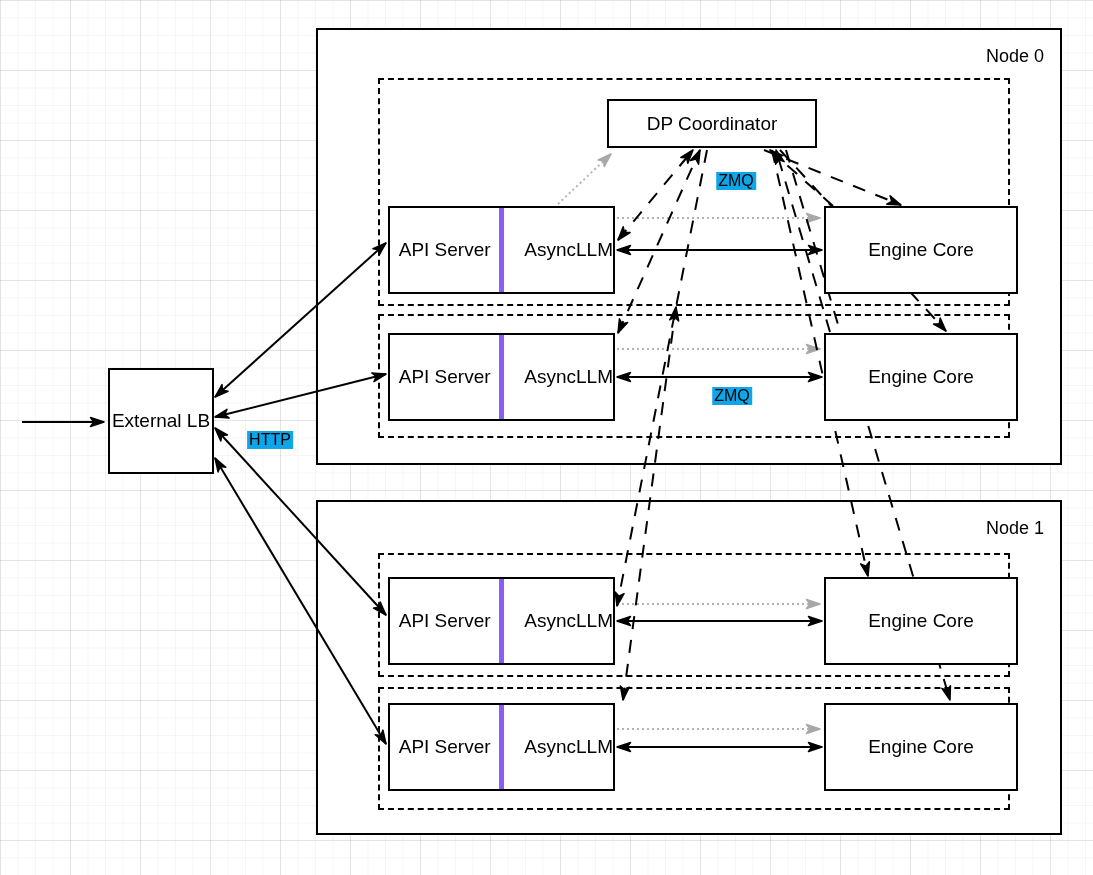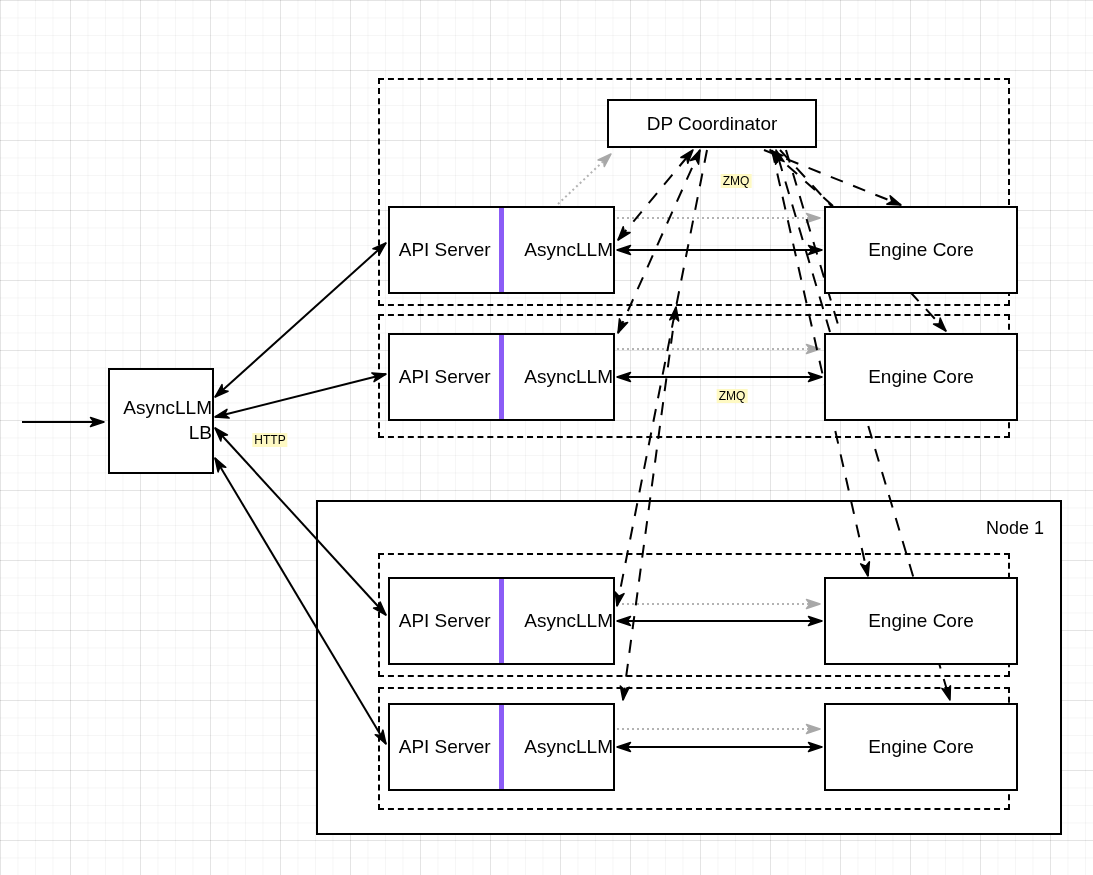--- a/index.html
+++ b/index.html
@@ -33,27 +33,30 @@
   .combo{background:#fff;border:2px solid #000;z-index:4;display:flex;font-size:19px;}
   .combo .cell{display:flex;align-items:center;justify-content:center;}
   .combo .cell.api{width:122px;border-right:5px solid #8b5cf6;}
   .combo .cell.llm{flex:1;margin-left:20px;}
   .combo4{left:388px;width:227px;height:88px;}
   .engine{left:824px;width:194px;height:88px;}
   .r0{top:206px;} .r1{top:333px;} .r2{top:577px;} .r3{top:703px;}
   .dpbox{left:607px;top:99px;width:210px;height:49px;}
   .lbbox{left:108px;top:368px;width:106px;height:106px;line-height:1.3;}
   
-  .flabel{z-index:5;background:#fef9c3;padding:0 2px;font-size:12px;transform:translate(-50%,-50%);white-space:nowrap;}
+  .flabel{z-index:5;background:#0ea5e9;padding:0 2px;font-size:16px;transform:translate(-50%,-50%);white-space:nowrap;}
 </style>
 </head>
 <body>
 
 <div id="diagram">
 
+  <div class="abs nodebox" style="left:316px;top:28px;width:746px;height:437px;">
+    <div class="nodelabel">Node 0</div>
+  </div>
 
   <div class="abs nodebox" style="left:316px;top:500px;width:746px;height:335px;">
     <div class="nodelabel">Node 1</div>
   </div>
 
   <div class="abs group" style="left:378px;top:78px;width:632px;height:228px;"></div>
   <div class="abs group" style="left:378px;top:314px;width:632px;height:124px;"></div>
   <div class="abs group" style="left:378px;top:553px;width:632px;height:124px;"></div>
   <div class="abs group" style="left:378px;top:687px;width:632px;height:123px;"></div>
 
@@ -117,19 +120,19 @@
   <div class="abs cbox engine r2">Engine Core</div>
 
   <div class="abs combo combo4 r3">
     <div class="cell api">API Server</div>
     <div class="cell llm">AsyncLLM</div>
   </div>
   <div class="abs cbox engine r3">Engine Core</div>
 
   <div class="abs cbox dpbox">DP Coordinator</div>
 
-  <div class="abs cbox lbbox">AsyncLLM LB</div>
+  <div class="abs cbox lbbox">External LB</div>
 
   <div class="abs flabel" style="left:736px;top:181px;">ZMQ</div>
   <div class="abs flabel" style="left:732px;top:396px;">ZMQ</div>
   <div class="abs flabel" style="left:270px;top:440px;text-align:center;">HTTP</div>
 
 </div>
 
 </body></html>

